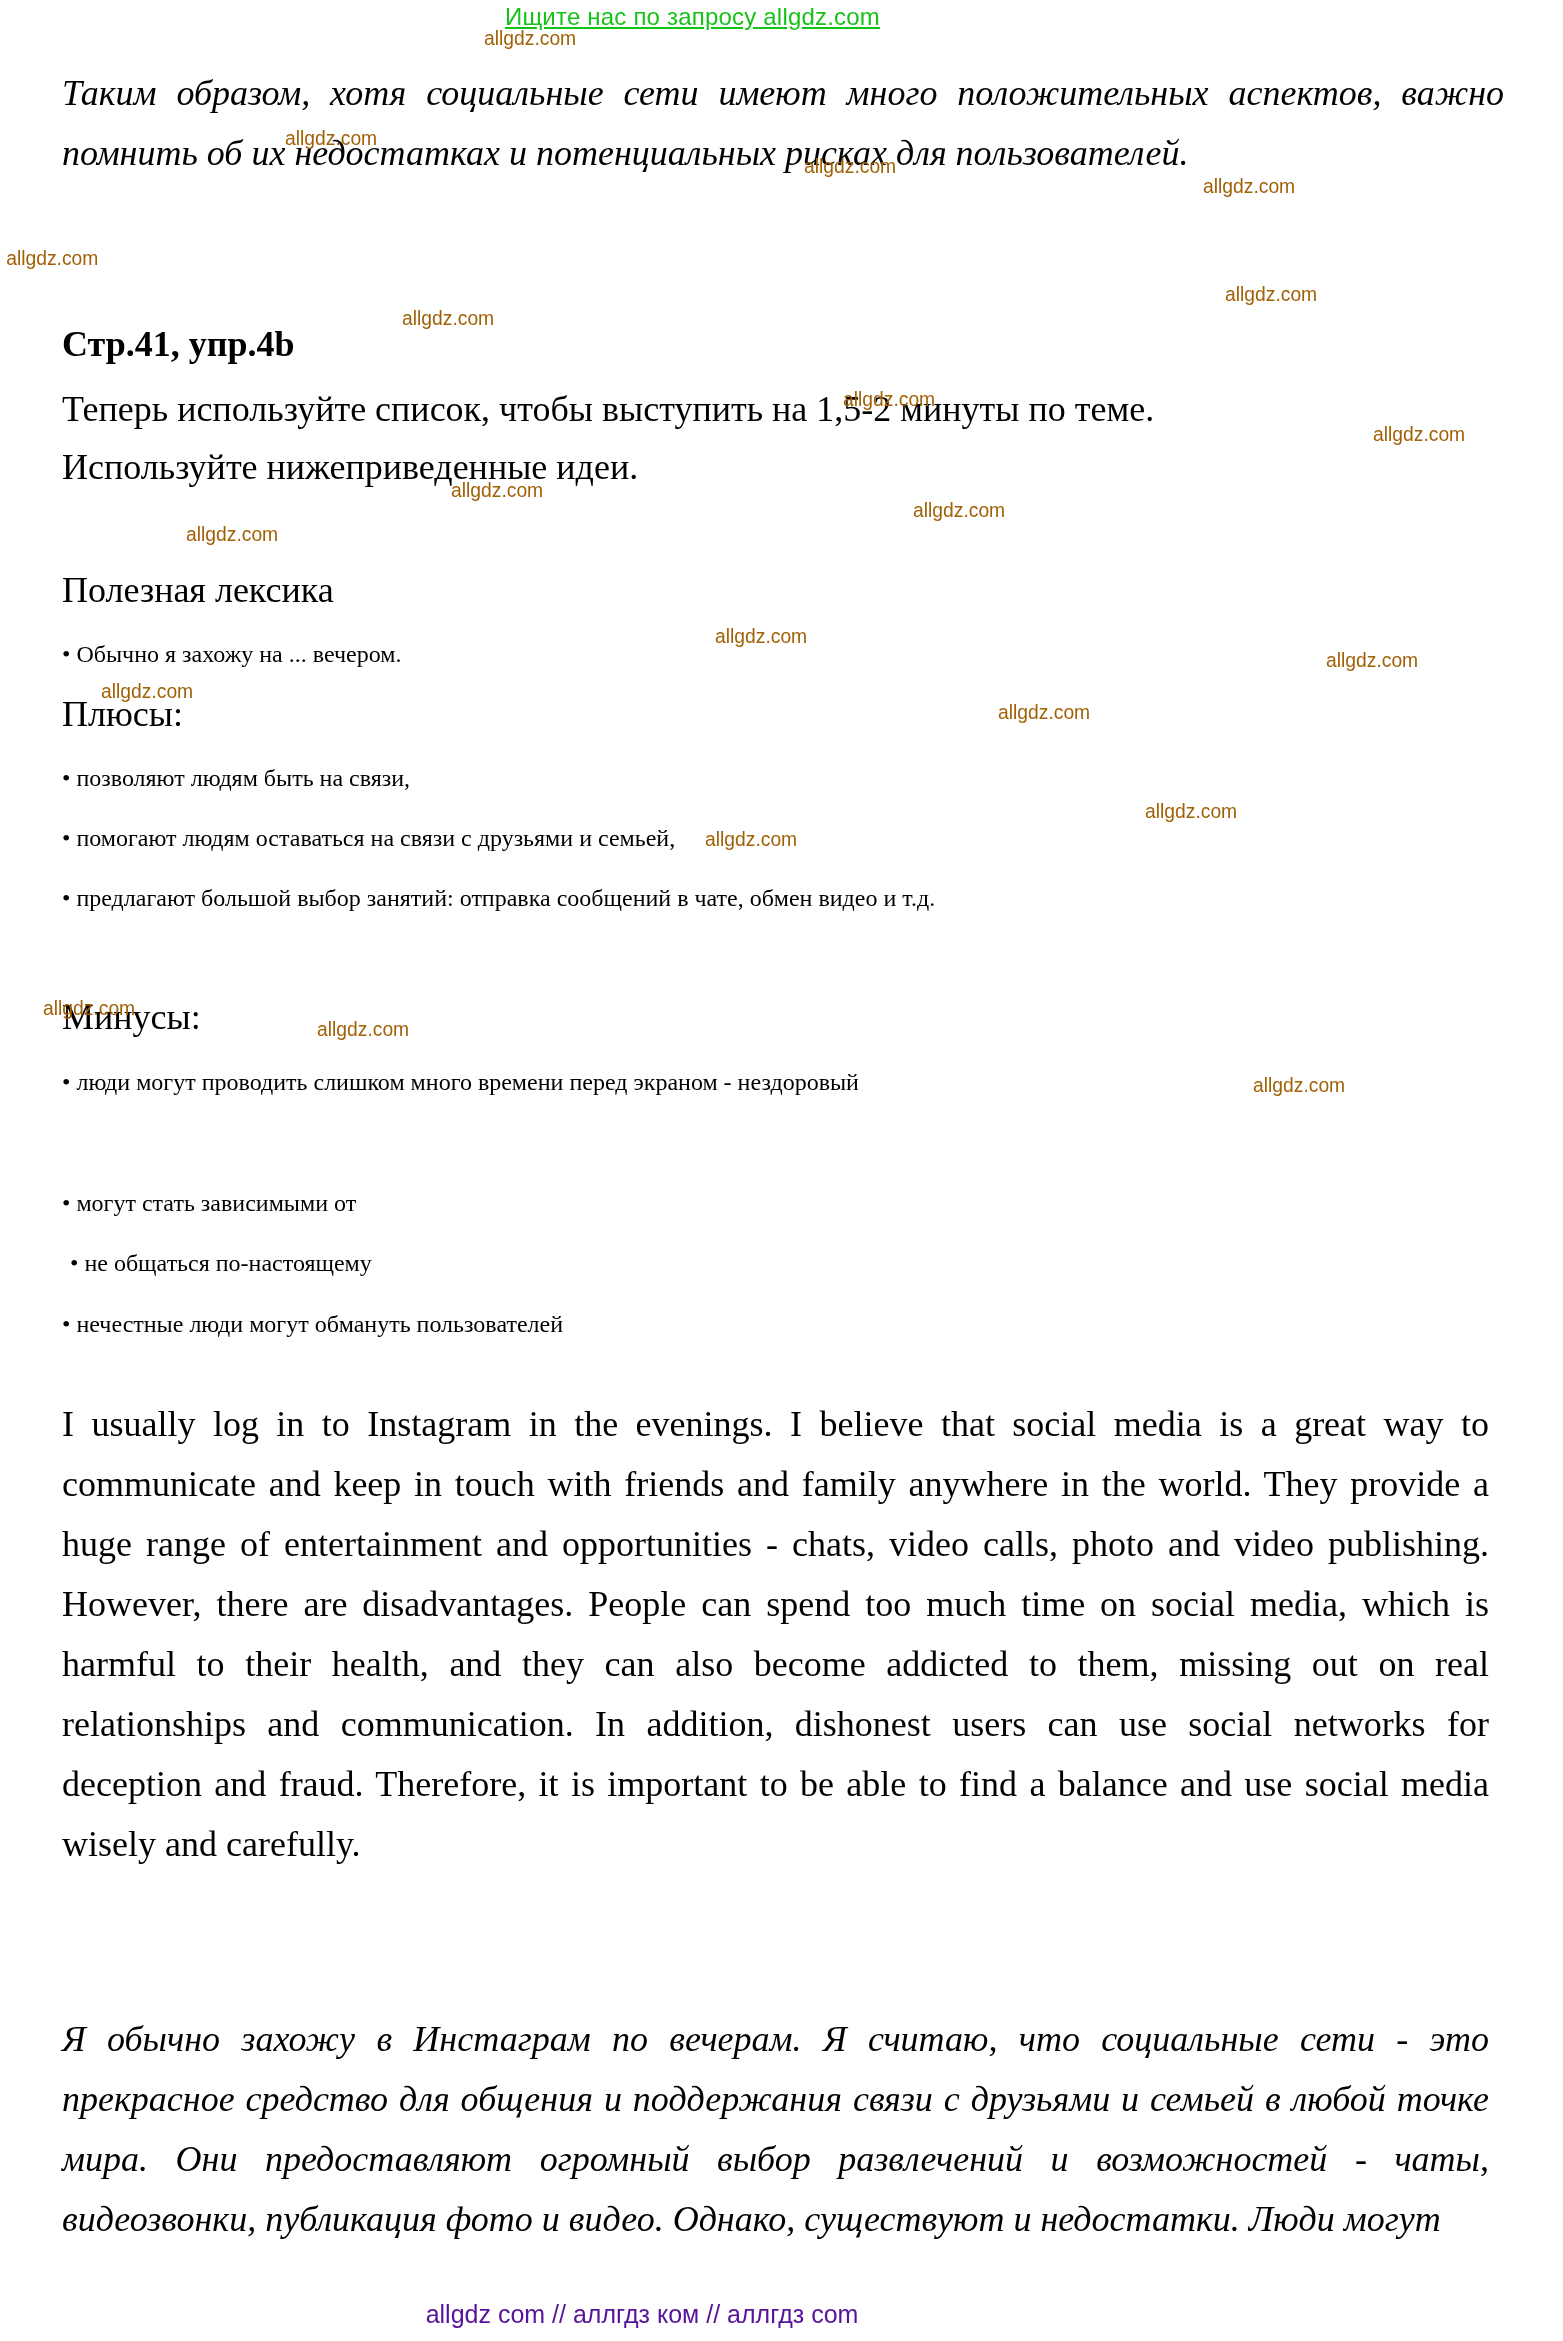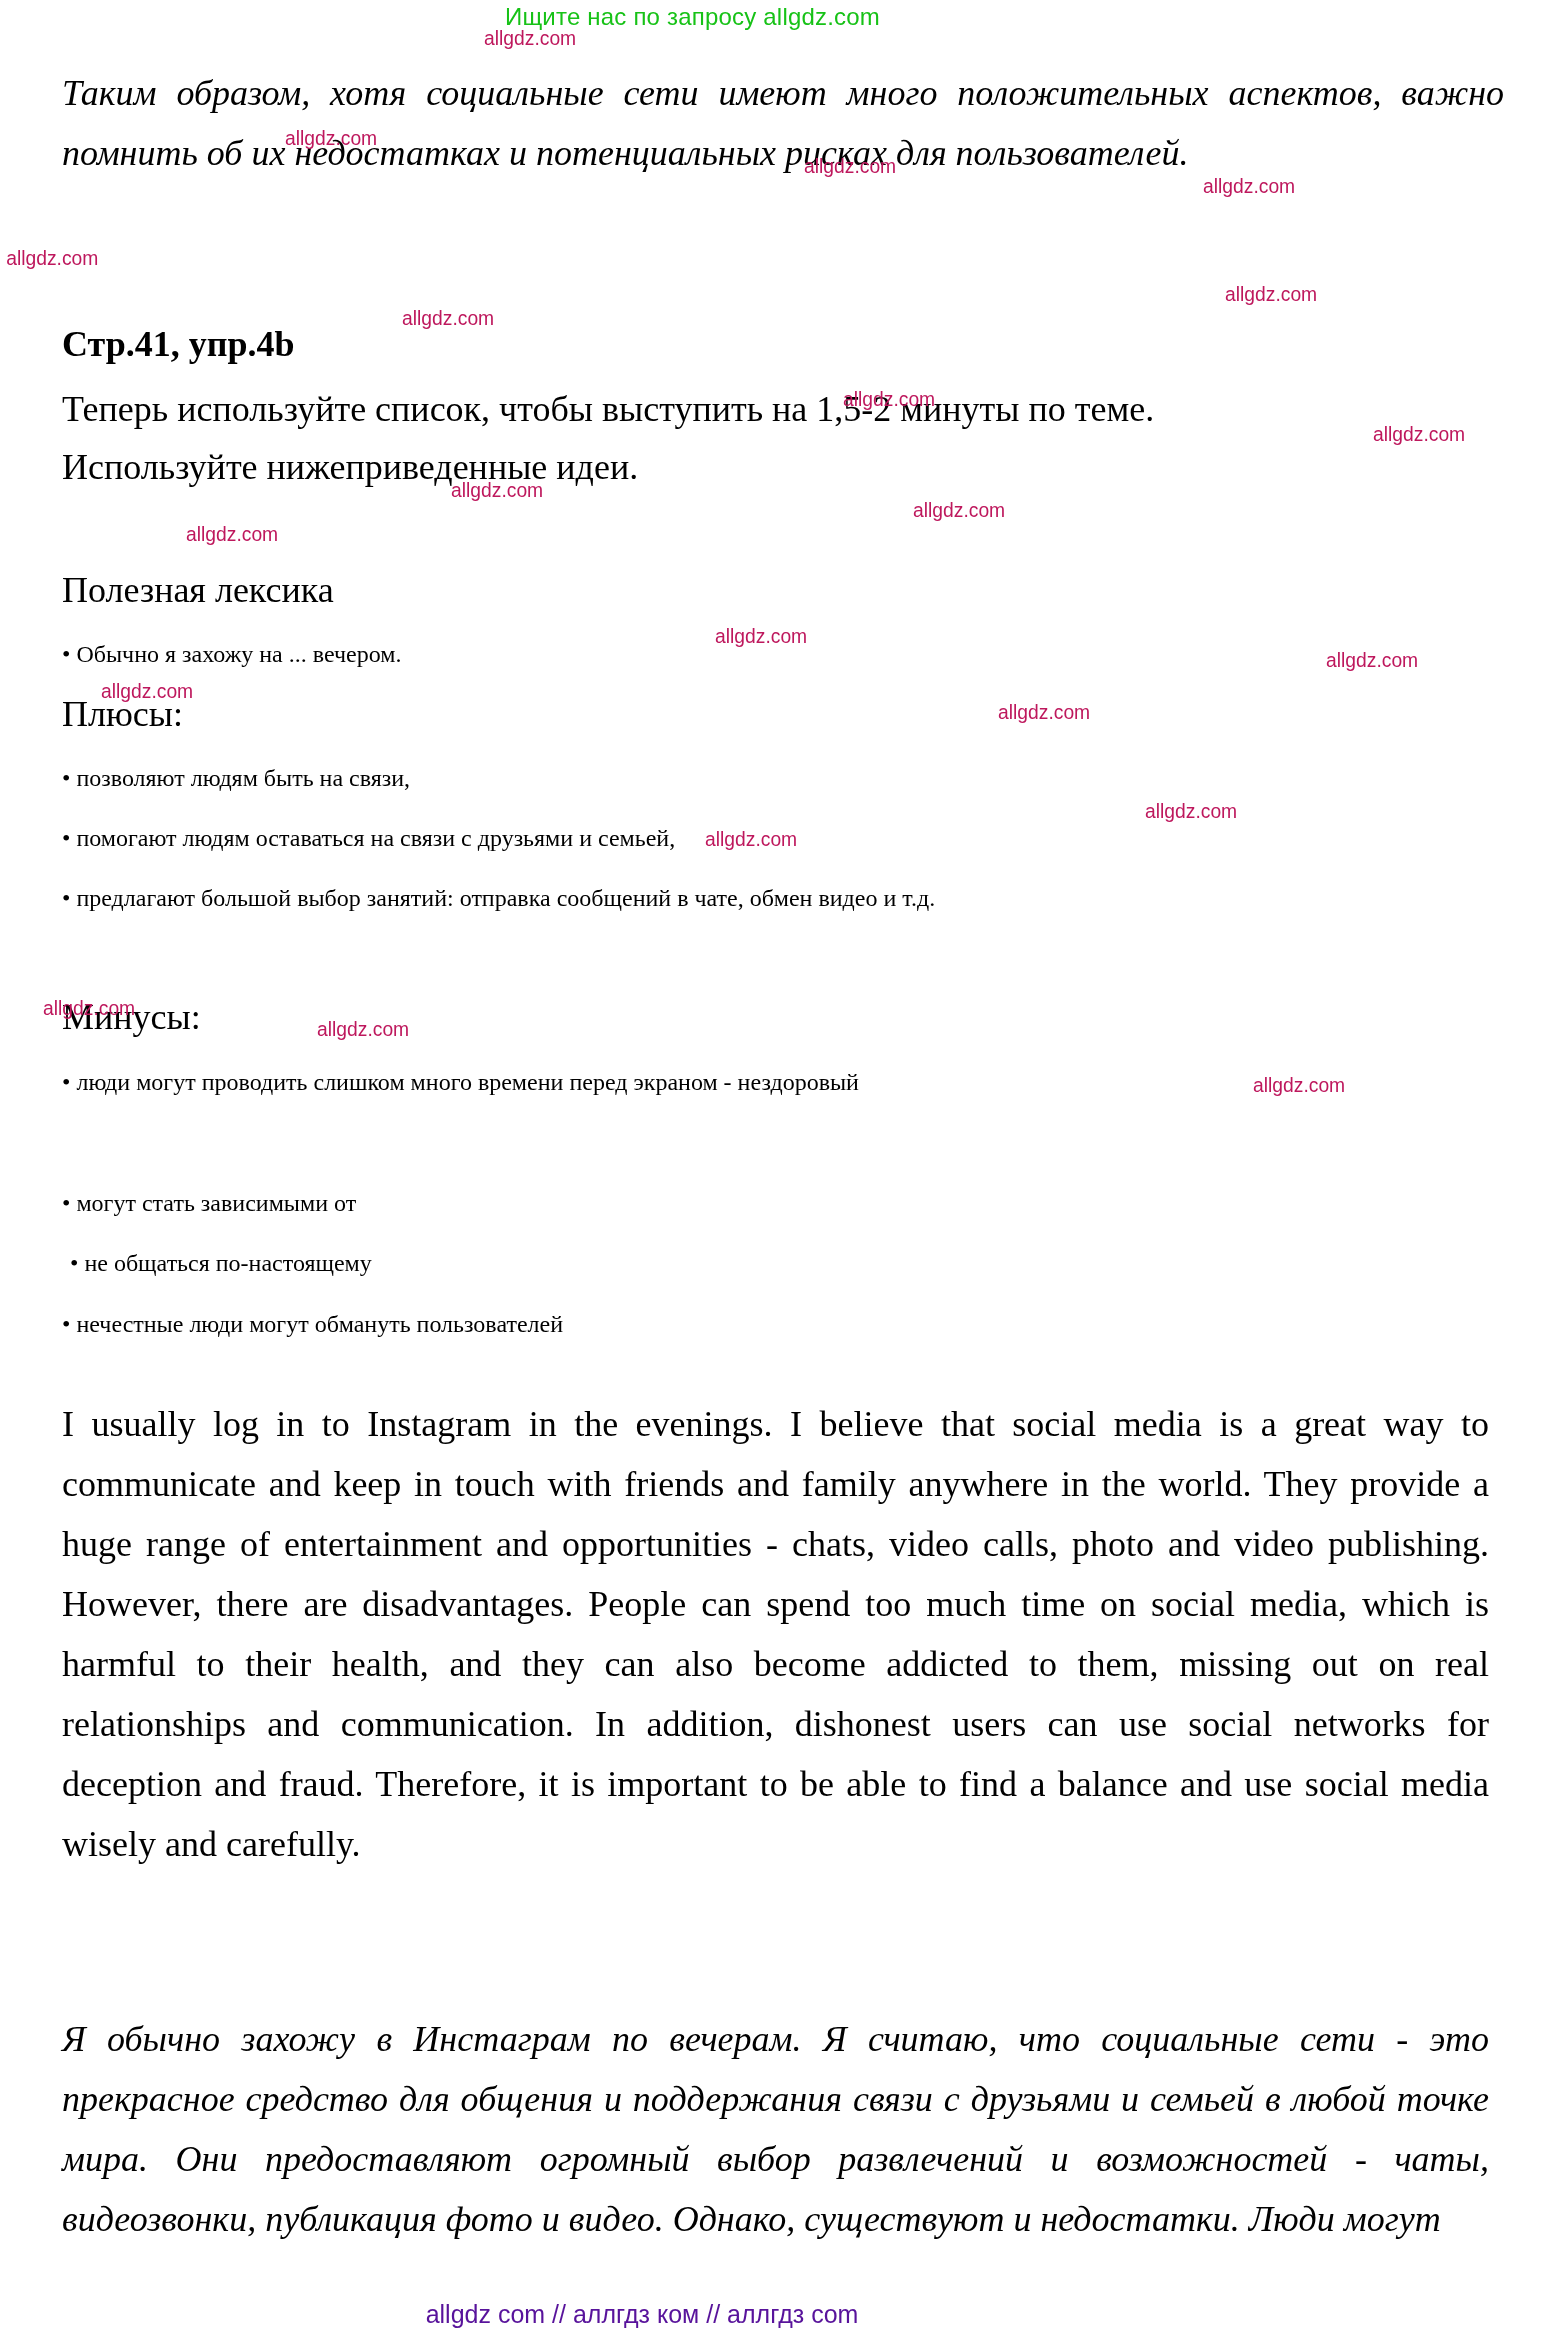--- a/index.html
+++ b/index.html
@@ -31,20 +31,21 @@
     top: 1.5px;
     left: 0;
     width: 1385px;
     text-align: center;
     font-family: "Liberation Sans", "DejaVu Sans", sans-serif;
     font-size: 24px;
     line-height: 29px;
     color: #17c217;
     letter-spacing: 0.2px;
     white-space: nowrap;
+    text-decoration: underline;
   }
 
   
   .footer-banner {
     position: absolute;
     top: 2299px;
     left: 0;
     width: 1284px;
     text-align: center;
     font-family: "Liberation Sans", "DejaVu Sans", sans-serif;
@@ -53,21 +54,21 @@
     color: #58139b;
     white-space: nowrap;
   }
 
   
   .wm {
     position: absolute;
     font-family: "Liberation Sans", "DejaVu Sans", sans-serif;
     font-size: 19.3px;
     line-height: 21.7px;
-    color: #be185d;
+    color: #a16207;
     white-space: nowrap;
     user-select: none;
   }
 
   
   .content {
     position: absolute;
     left: 62px;
     top: 0;
     width: 1442px;

